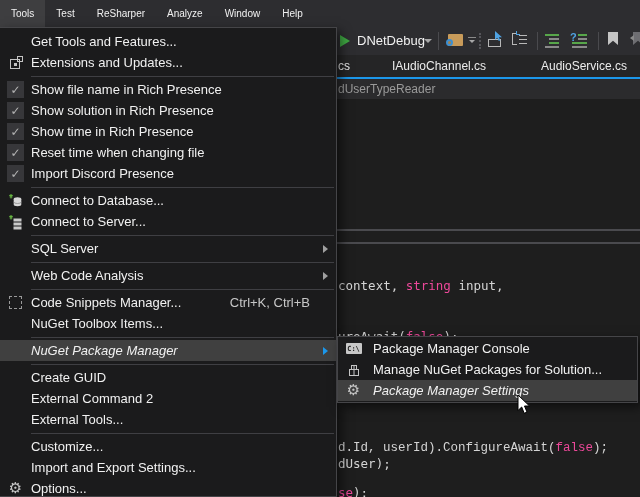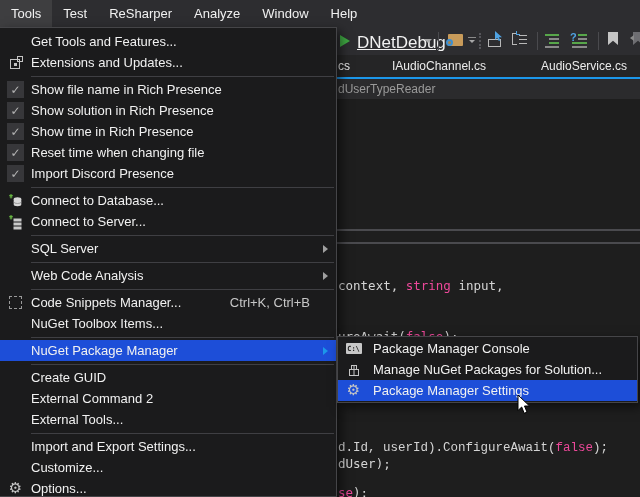--- a/index.html
+++ b/index.html
@@ -4,47 +4,47 @@
 <style>
   * { box-sizing: border-box; }
   html,body { margin:0; padding:0; }
   body {
     width:640px; height:497px; position:relative; overflow:hidden;
     background:#1E1E1E; font-family:"Liberation Sans", sans-serif;
     -webkit-font-smoothing:antialiased;
   }
   
   .menubar { position:absolute; top:0; left:0; right:0; height:27px; background:#2D2D30; display:flex; z-index:5; }
-  .menubar .mi { padding:0 11px; display:flex; align-items:center; font-size:13px; color:#F1F1F1; cursor:default; }
+  .menubar .mi { padding:0 11px; display:flex; align-items:center; font-size:10px; color:#F1F1F1; cursor:default; }
   .menubar .mi.open { background:#3E3E40; }
   .toolbar { position:absolute; top:27px; left:0; right:0; height:28px; background:#2D2D30; z-index:1; }
   .tb { position:absolute; }
   .vsep { width:1px; height:18px; background:#4A4A4E; top:32px; }
   .play { width:0; height:0; border-top:6px solid transparent; border-bottom:6px solid transparent; border-left:10px solid #3FA843; }
-  .runlabel { font-size:17px; color:#F1F1F1;text-decoration:underline; }
+  .runlabel { font-size:13px; color:#F1F1F1; }
   .chev-down { width:0; height:0; border-left:4px solid transparent; border-right:4px solid transparent; border-top:4px solid #A8A8A8; }
   .grip { border-left:2px dotted #55555A; height:16px; width:2px; }
   .gline { position:absolute; height:2px; }
   .tabbar { position:absolute; top:55px; left:0; right:0; height:22px; background:#252526; z-index:1; }
   .tab { position:absolute; top:0; height:22px; line-height:22px; font-size:12px; color:#ECECEC; padding:0 4px; }
   .tab-underline { position:absolute; top:77px; left:0; right:0; height:2px; background:#1C97EA; z-index:1; }
   .breadcrumb { position:absolute; top:79px; left:0; right:0; height:20px; background:#2B2B2D; z-index:1;
                 color:#9A9A9A; font-size:12px; line-height:20px; padding-left:338px; }
   
   .editor-surface { position:absolute; top:99px; left:0; right:0; bottom:0; background:#1E1E1E; z-index:0; }
   .splitter { position:absolute; left:0; right:0; height:2px; background:#4A4A4E; z-index:1; }
   .code-line { position:absolute; left:338px; font-family:"DejaVu Sans Mono","Liberation Mono",monospace;
                font-size:12.5px; color:#D4D4D4; white-space:pre; z-index:2; }
   .code-line .kw { color:#ec4899; }
   
   .menu-popup { position:absolute; left:0; top:27px; width:337px; height:470px; background:#1B1B1C;
                 border:1px solid #454548; border-left:none; box-shadow:4px 4px 10px rgba(0,0,0,.55);
                 z-index:10; padding-top:3px; }
   .menu-item { height:21px; display:flex; align-items:center; font-size:13px; color:#F1F1F1; cursor:default; }
-  .menu-item.hl { background:#1d4ed8; }
+  .menu-item.hl { background:#404040;font-style:italic; }
   .icon-box { flex:0 0 31px; width:31px; display:flex; align-items:center; justify-content:center; }
   .mi-label { flex:1; }
   .mi-shortcut { color:#C8C8C8; margin-right:26px; font-size:13px; }
   .mi-arrow { width:0; height:0; border-top:4px solid transparent; border-bottom:4px solid transparent;
               border-left:5px solid #A0A0A0; margin-right:8px; }
   .mi-arrow.blue { border-left-color:#1C97EA; }
   .menu-sep { height:1px; background:#3F3F43; margin:3px 2px 2px 31px; }
   .checkbox { width:17px; height:17px; background:#37373A; color:#B5B5B5; font-size:12px;
               display:flex; align-items:center; justify-content:center; font-family:"DejaVu Sans",sans-serif; }
   .gear { font-family:"DejaVu Sans",sans-serif; font-size:15px; color:#C5C5C5; line-height:1; }
@@ -273,25 +273,25 @@
   </div>
   <div class="menu-item">
     <span class="icon-box"></span>
     <span class="mi-label">External Tools...</span>
   </div>
 
   <div class="menu-sep"></div>
 
   <div class="menu-item">
     <span class="icon-box"></span>
+    <span class="mi-label">Customize...</span>
+  </div>
+  <div class="menu-item">
+    <span class="icon-box"></span>
     <span class="mi-label">Import and Export Settings...</span>
-  </div>
-  <div class="menu-item">
-    <span class="icon-box"></span>
-    <span class="mi-label">Customize...</span>
   </div>
   <div class="menu-item">
     <span class="icon-box">
         <span class="gear">⚙</span>
       </span>
     <span class="mi-label">Options...</span>
   </div>
 </div>
 
 <div class="submenu">

